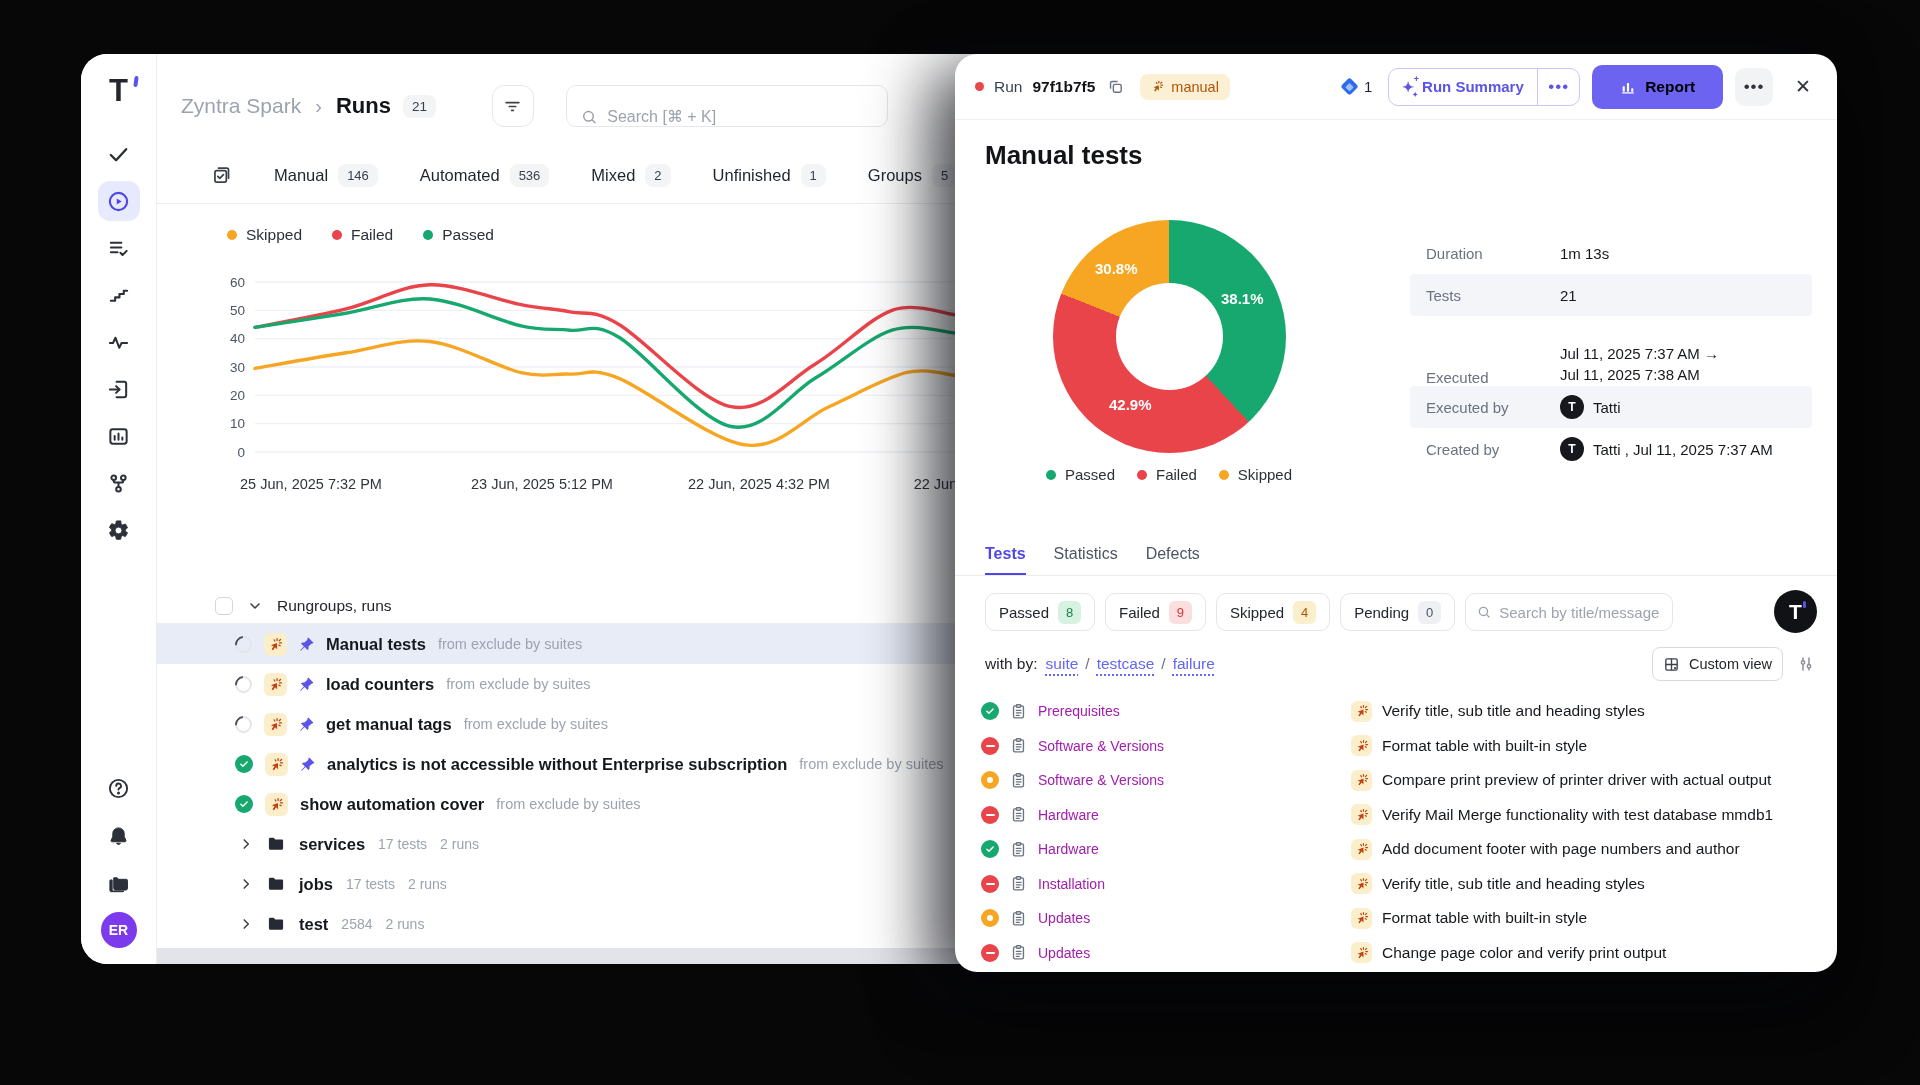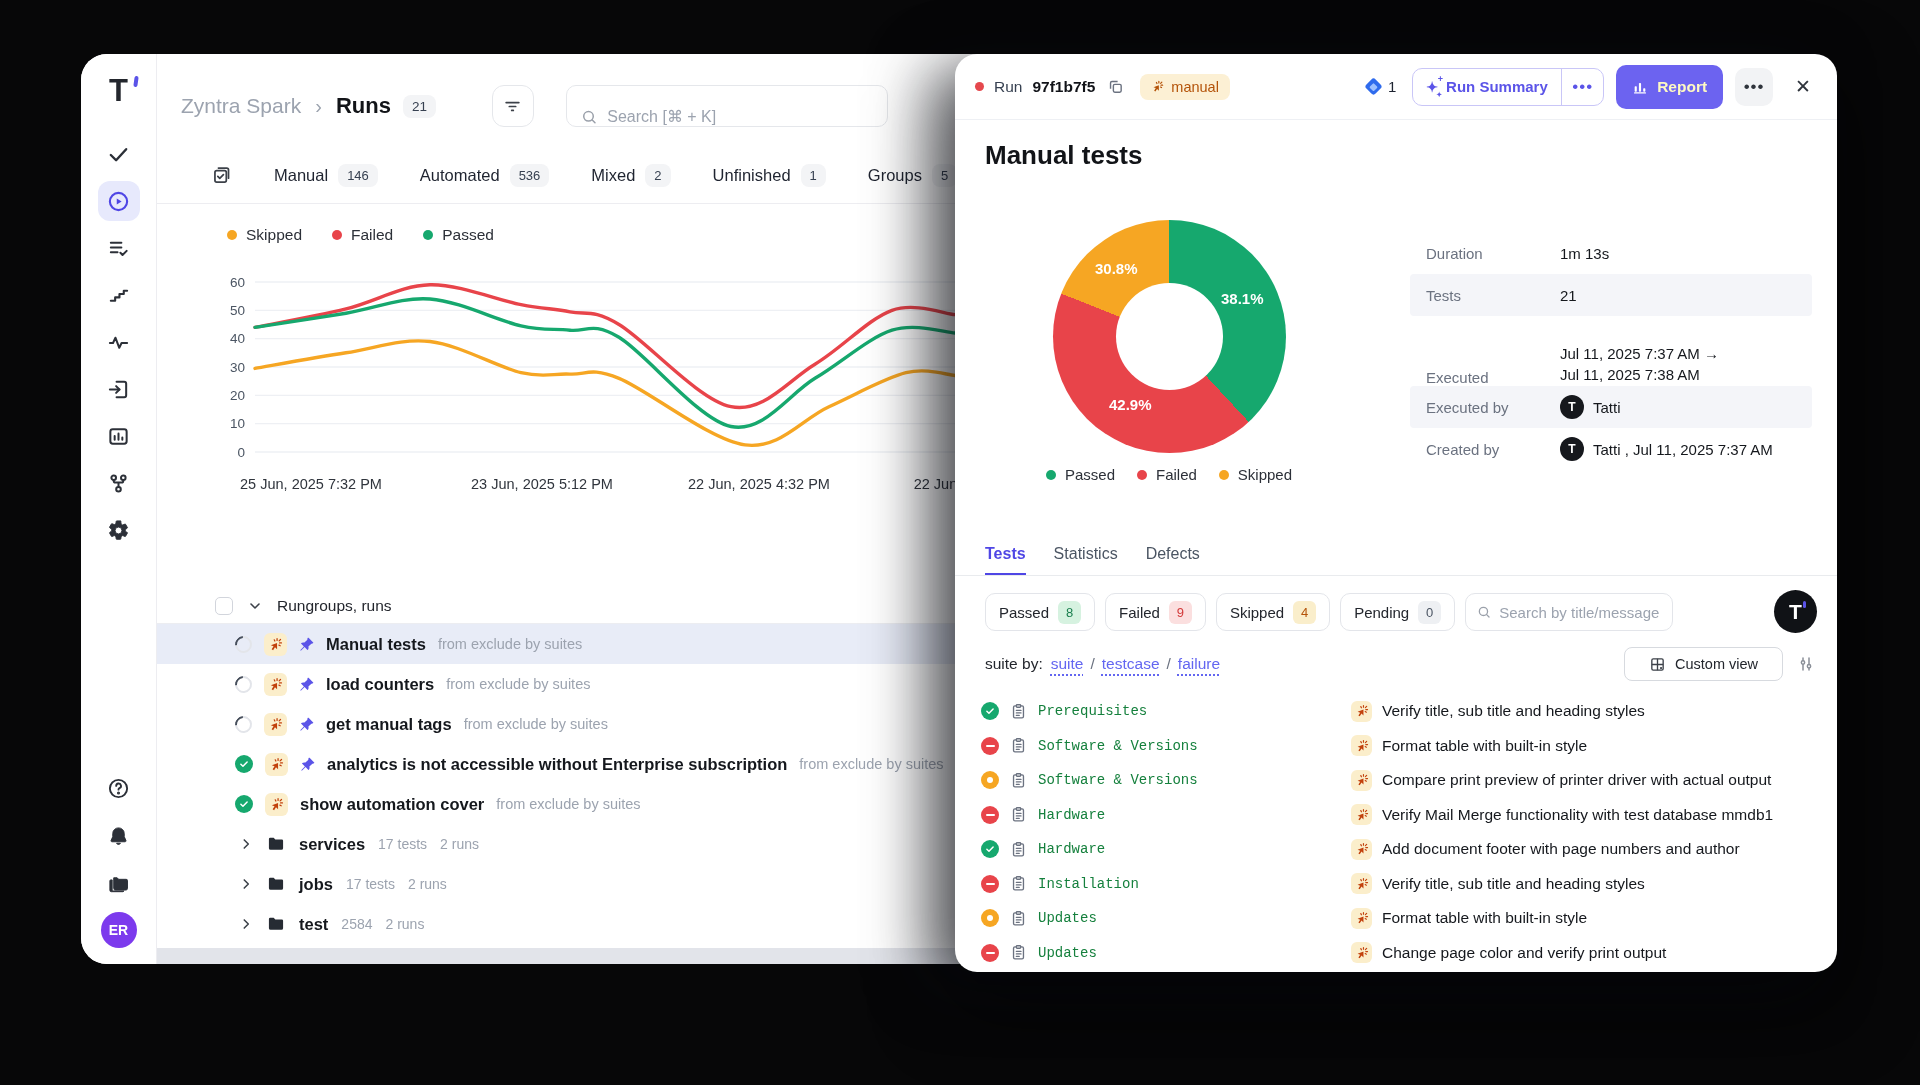--- a/index.html
+++ b/index.html
@@ -90,22 +90,22 @@
   .gem { width:13px; height:13px; background:#2f6bed; border-radius:3px; transform:rotate(45deg); position:relative; }
   .gem::after { content:""; position:absolute; inset:3.5px; background:#9dc0ff; border-radius:1px; }
   .gem-count { font-size:15px; color:#1d2330; }
   .rs-btn { display:flex; align-items:stretch; height:38px; border:1.5px solid #c9c6f7; border-radius:10px; color:#5b54e8; background:#fff; }
   .rs-main { display:flex; align-items:center; gap:8px; padding:0 13px; font-size:15px; font-weight:600; }
   .rs-div { width:1.5px; background:#c9c6f7; }
   .rs-kebab { display:flex; align-items:center; padding:0 10px; font-size:17px; letter-spacing:1px; }
   .spark-wrap { position:relative; font-size:14px; line-height:1; }
   .spark-wrap .s2 { position:absolute; top:-5px; right:-5px; font-size:9px; }
   .spark-wrap .s3 { position:absolute; bottom:-4px; right:-4px; font-size:7px; }
-  .report-btn { display:flex; align-items:center; gap:9px; height:44px; background:#6c63f0; color:#fef9c3;
-    border-radius:10px; padding:0 16px; font-size:15.5px; font-weight:600; border:none; }
+  .report-btn { display:flex; align-items:center; gap:9px; height:44px; background:#6c63f0; color:#000000;
+    border-radius:10px; padding:0 28px; font-size:15.5px; font-weight:600; border:none; }
   .kebab-btn { width:38px; height:38px; border-radius:10px; background:#f2f3f5; color:#2f343c;
     display:flex; align-items:center; justify-content:center; font-size:17px; letter-spacing:1px; border:none; }
   .close-btn { font-size:19px; color:#2f343c; background:none; border:none; margin-left:4px; padding:6px; }
 
   .p-title { position:absolute; left:30px; top:86px; font-size:26px; font-weight:700; color:#121418; }
 
   
   .donut { position:absolute; left:98px; top:166px; width:233px; height:233px; border-radius:50%; }
   .donut::after { content:""; position:absolute; inset:27%; background:#fff; border-radius:50%; }
   .donut-label { position:absolute; color:#fff; font-size:15px; font-weight:600; z-index:2; }
@@ -151,29 +151,29 @@
     color:#fff; font-weight:900; font-size:21px; display:flex; align-items:center; justify-content:center; border:none; }
   .t-fab i { font-style:normal; position:relative; }
   .t-fab i::after { content:""; position:absolute; right:-4px; top:1px; width:2.5px; height:7px; background:#5b54e8; border-radius:2px; }
 
   
   .p-sort { position:absolute; left:30px; right:22px; top:592px; height:36px; display:flex; align-items:center; font-size:15.5px; }
   .sort-label { color:#23262d; margin-right:8px; }
   .sort-link { color:#6366f1; text-decoration:underline dotted; text-underline-offset:5px; text-decoration-thickness:1.5px; }
   .sort-sep { color:#6b7280; margin:0 7px; }
   .sort-right { margin-left:auto; display:flex; align-items:center; gap:14px; }
-  .cv-btn { display:flex; align-items:center; gap:9px; height:34px; padding:0 24px; border:1px solid #d7dadf;
+  .cv-btn { display:flex; align-items:center; gap:9px; height:34px; padding:0 10px; border:1px solid #d7dadf;
     border-radius:8px; background:#fff; font-size:14.5px; color:#23262d; }
 
   
   .p-tests { position:absolute; left:0; right:0; top:640px; bottom:0; padding-left:26px; overflow:hidden;
     display:grid; grid-template-columns:370px 1fr; grid-auto-rows:34.5px; align-items:center; }
   .t-left { display:flex; align-items:center; gap:11px; }
   .t-right { display:flex; align-items:center; gap:10px; }
-  .suite { font-family:Liberation Mono, monospace; font-size:14px; color:#15803d; white-space:nowrap; }
+  .suite { font-family:Liberation Sans, sans-serif; font-size:14px; color:#a21caf; white-space:nowrap; }
   .t-title { font-size:15.5px; color:#15181d; white-space:nowrap; }
   .click-ic.small { width:21px; height:21px; border-radius:6px; }
 </style>
 </head>
 <body>
 
 <div class="main-window">
 
   <aside class="sidebar">
     <div class="logo"><span>T</span><span class="logo-tick"></span></div>
@@ -617,21 +617,21 @@
           <path d="m16.5 16.5 4 4"></path>
         </svg>
       <input placeholder="Search by title/message" style="">
     </div>
   </div>
   <button class="t-fab">
       <i>T</i>
     </button>
 
   <div class="p-sort">
-    <span class="sort-label">suite by:</span>
+    <span class="sort-label">with by:</span>
     <a class="sort-link">suite</a>
     <span class="sort-sep">/</span>
     <a class="sort-link">testcase</a>
     <span class="sort-sep">/</span>
     <a class="sort-link">failure</a>
     <div class="sort-right">
       <button class="cv-btn">
         <svg width="17" height="17" viewBox="0 0 24 24" fill="none" stroke="#3c4149" stroke-width="1.9">
             <rect x="4" y="4" width="16" height="16" rx="2"></rect>
             <path d="M4 12h16M12 4v16"></path>

